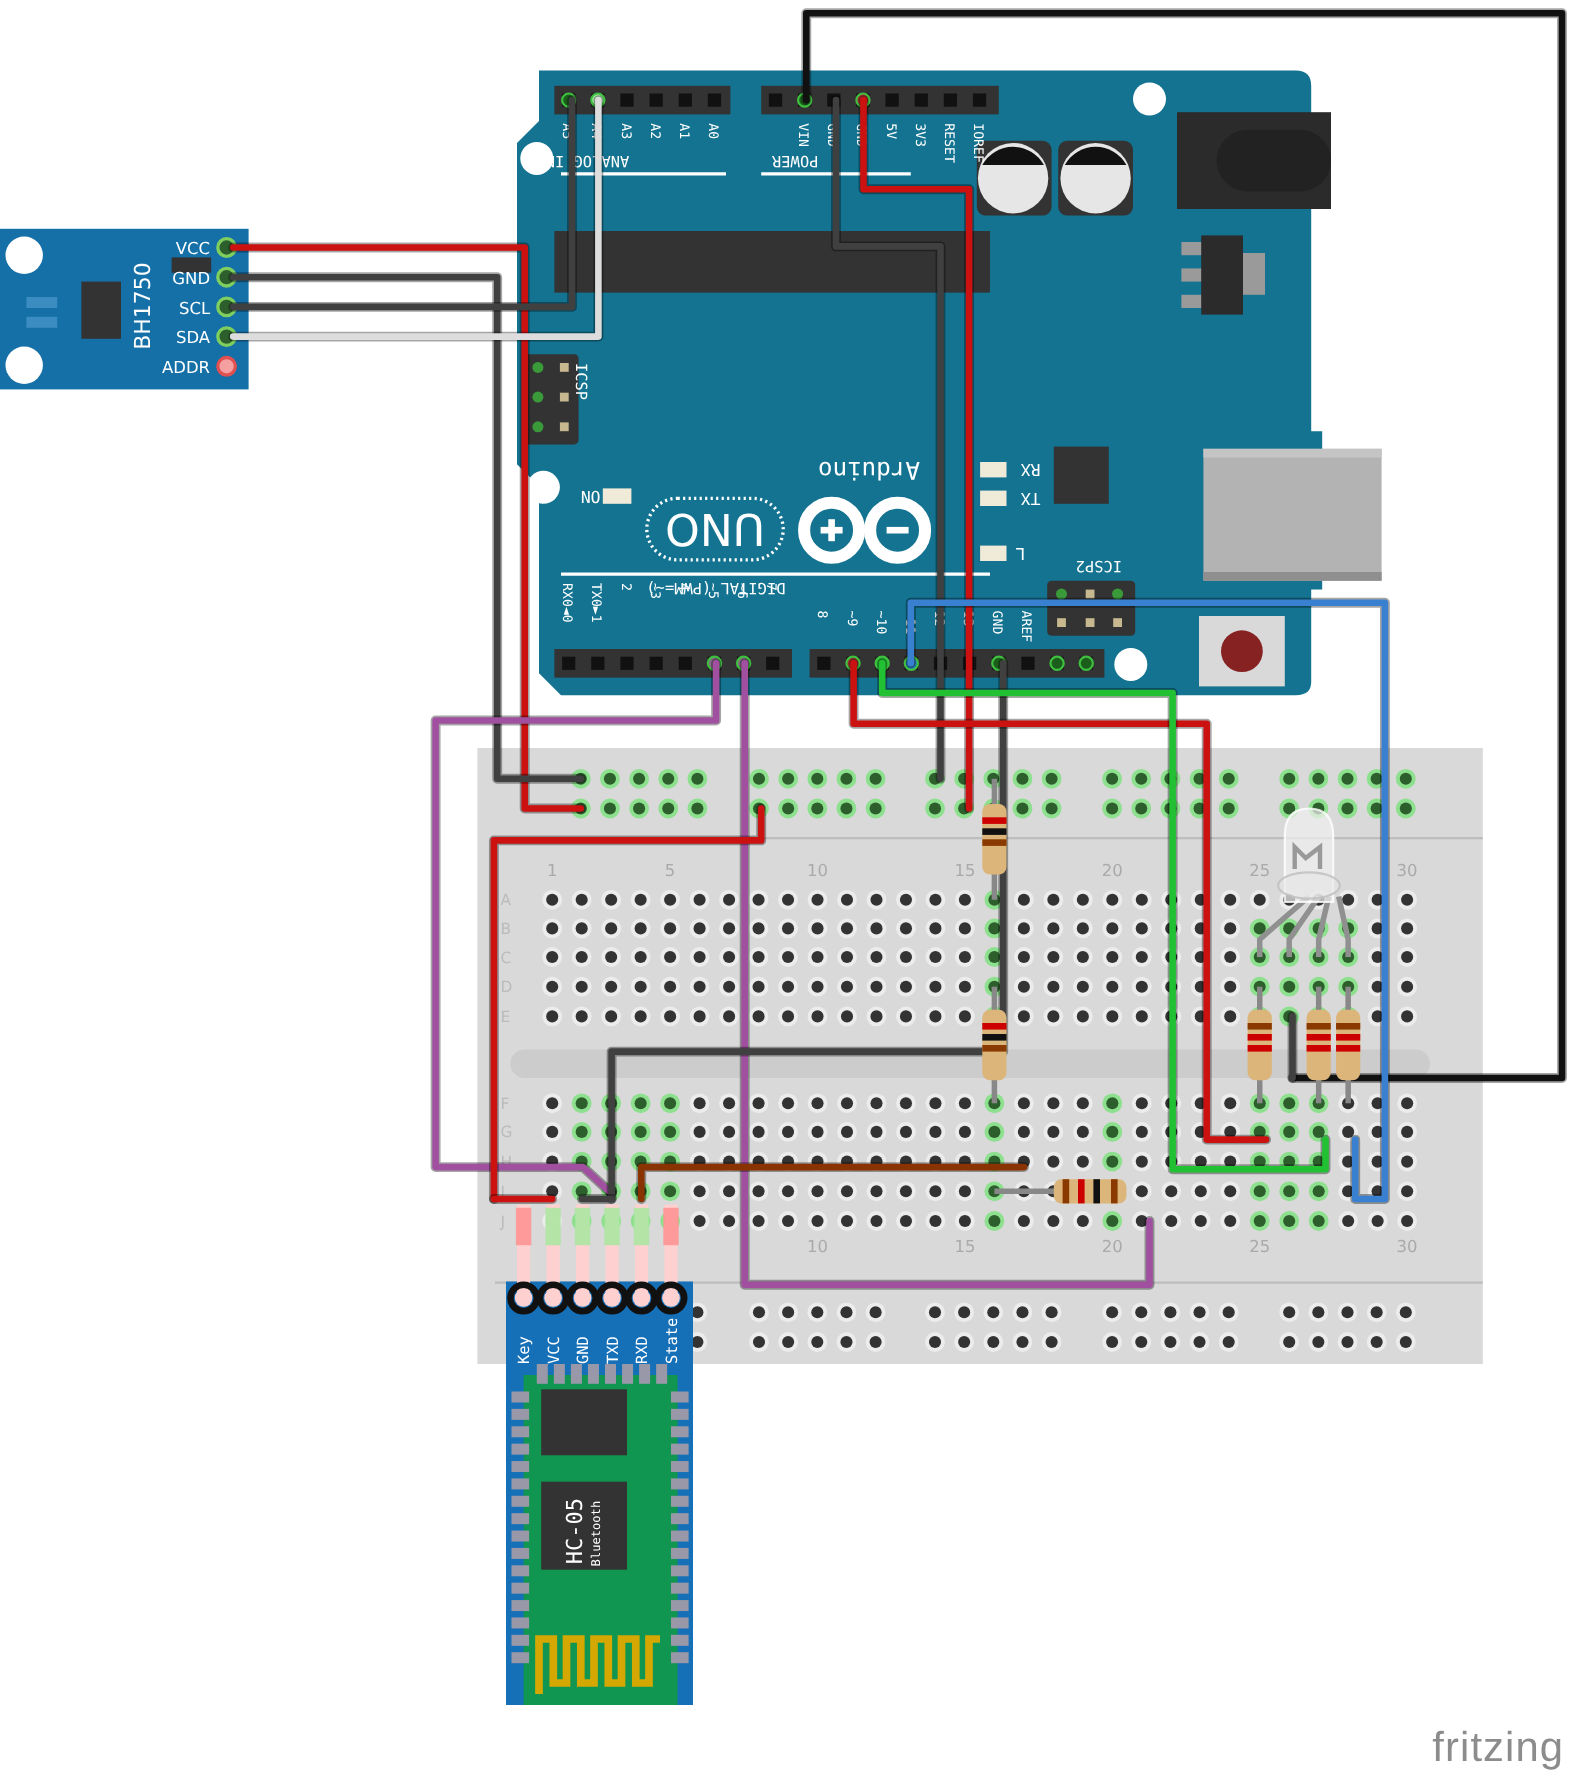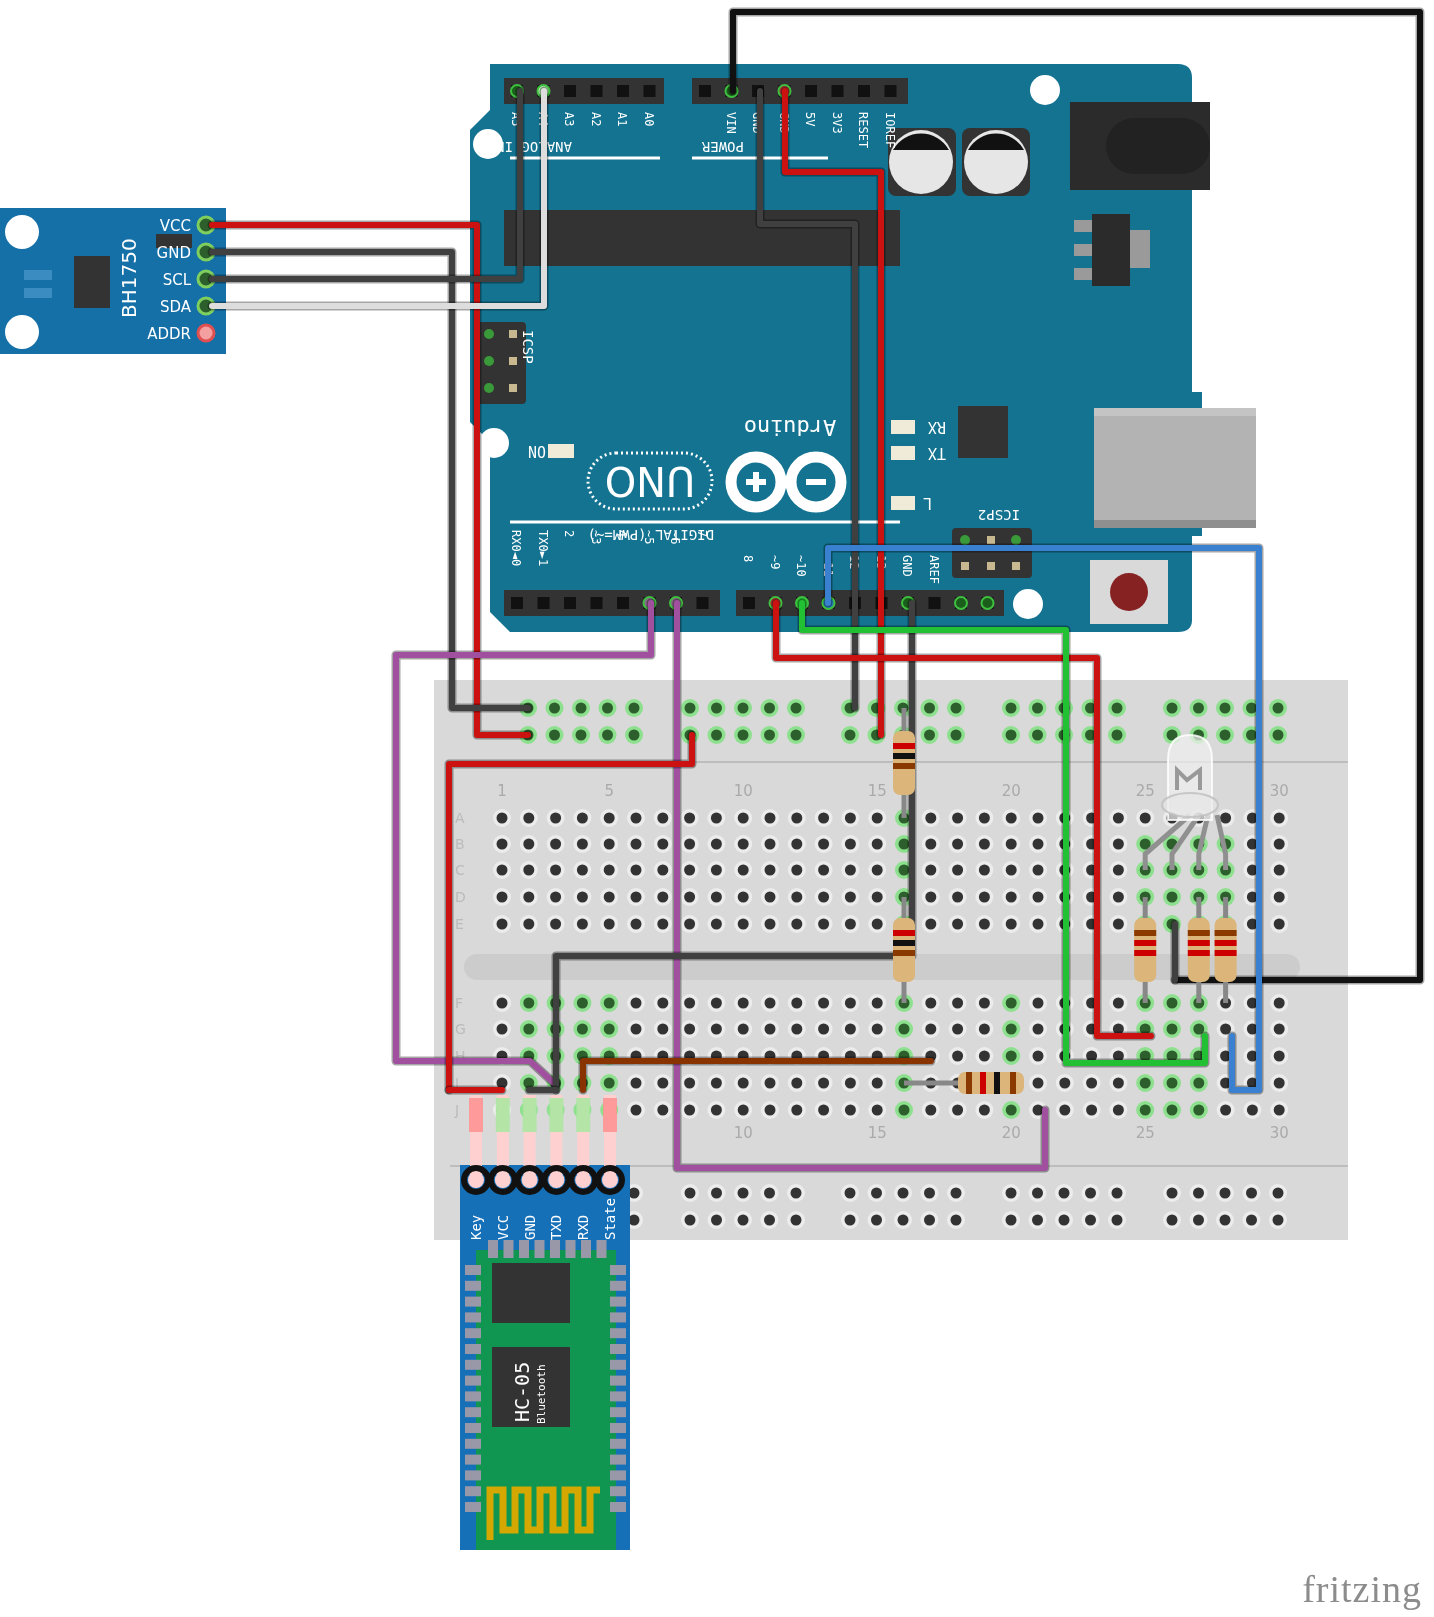--- a/index.html
+++ b/index.html
@@ -1,20 +1,20 @@
 <!DOCTYPE html>
 <html><head>
 <meta charset="utf-8">
 <style>
   html, body { margin:0; padding:0; background:#ffffff; }
   body { width:1434px; height:1617px; position:relative; overflow:hidden; font-family:"DejaVu Sans", sans-serif; }
   svg { position:absolute; left:0; top:0; }
   .mono { font-family:"DejaVu Sans Mono", monospace; }
   .sans { font-family:"DejaVu Sans", sans-serif; }
-  .fritzing { position:absolute; right:12px; bottom:6px; font-family:Liberation Serif, serif; font-size:38px; color:#8c8c8c; letter-spacing:1px; }
+  .fritzing { position:absolute; right:12px; bottom:6px; font-family:Liberation Sans, sans-serif; font-size:38px; color:#8c8c8c; letter-spacing:1px; }
 </style>
 </head>
 <body>
 
 <svg id="canvas" width="1434" height="1617" viewBox="0 0 1434 1617">
 
   <g>
     <path d="M490,64 L1178,64 Q1192,64 1192,78 L1192,392 L1202,392 L1202,536 L1192,536 L1192,620 Q1192,632 1178,632 L510,632 L490,612 L490,442 L470,422 L470,130 L490,110 Z" fill="#137391"></path>
 
     <circle cx="1045" cy="90" r="15" fill="#fff"></circle>

